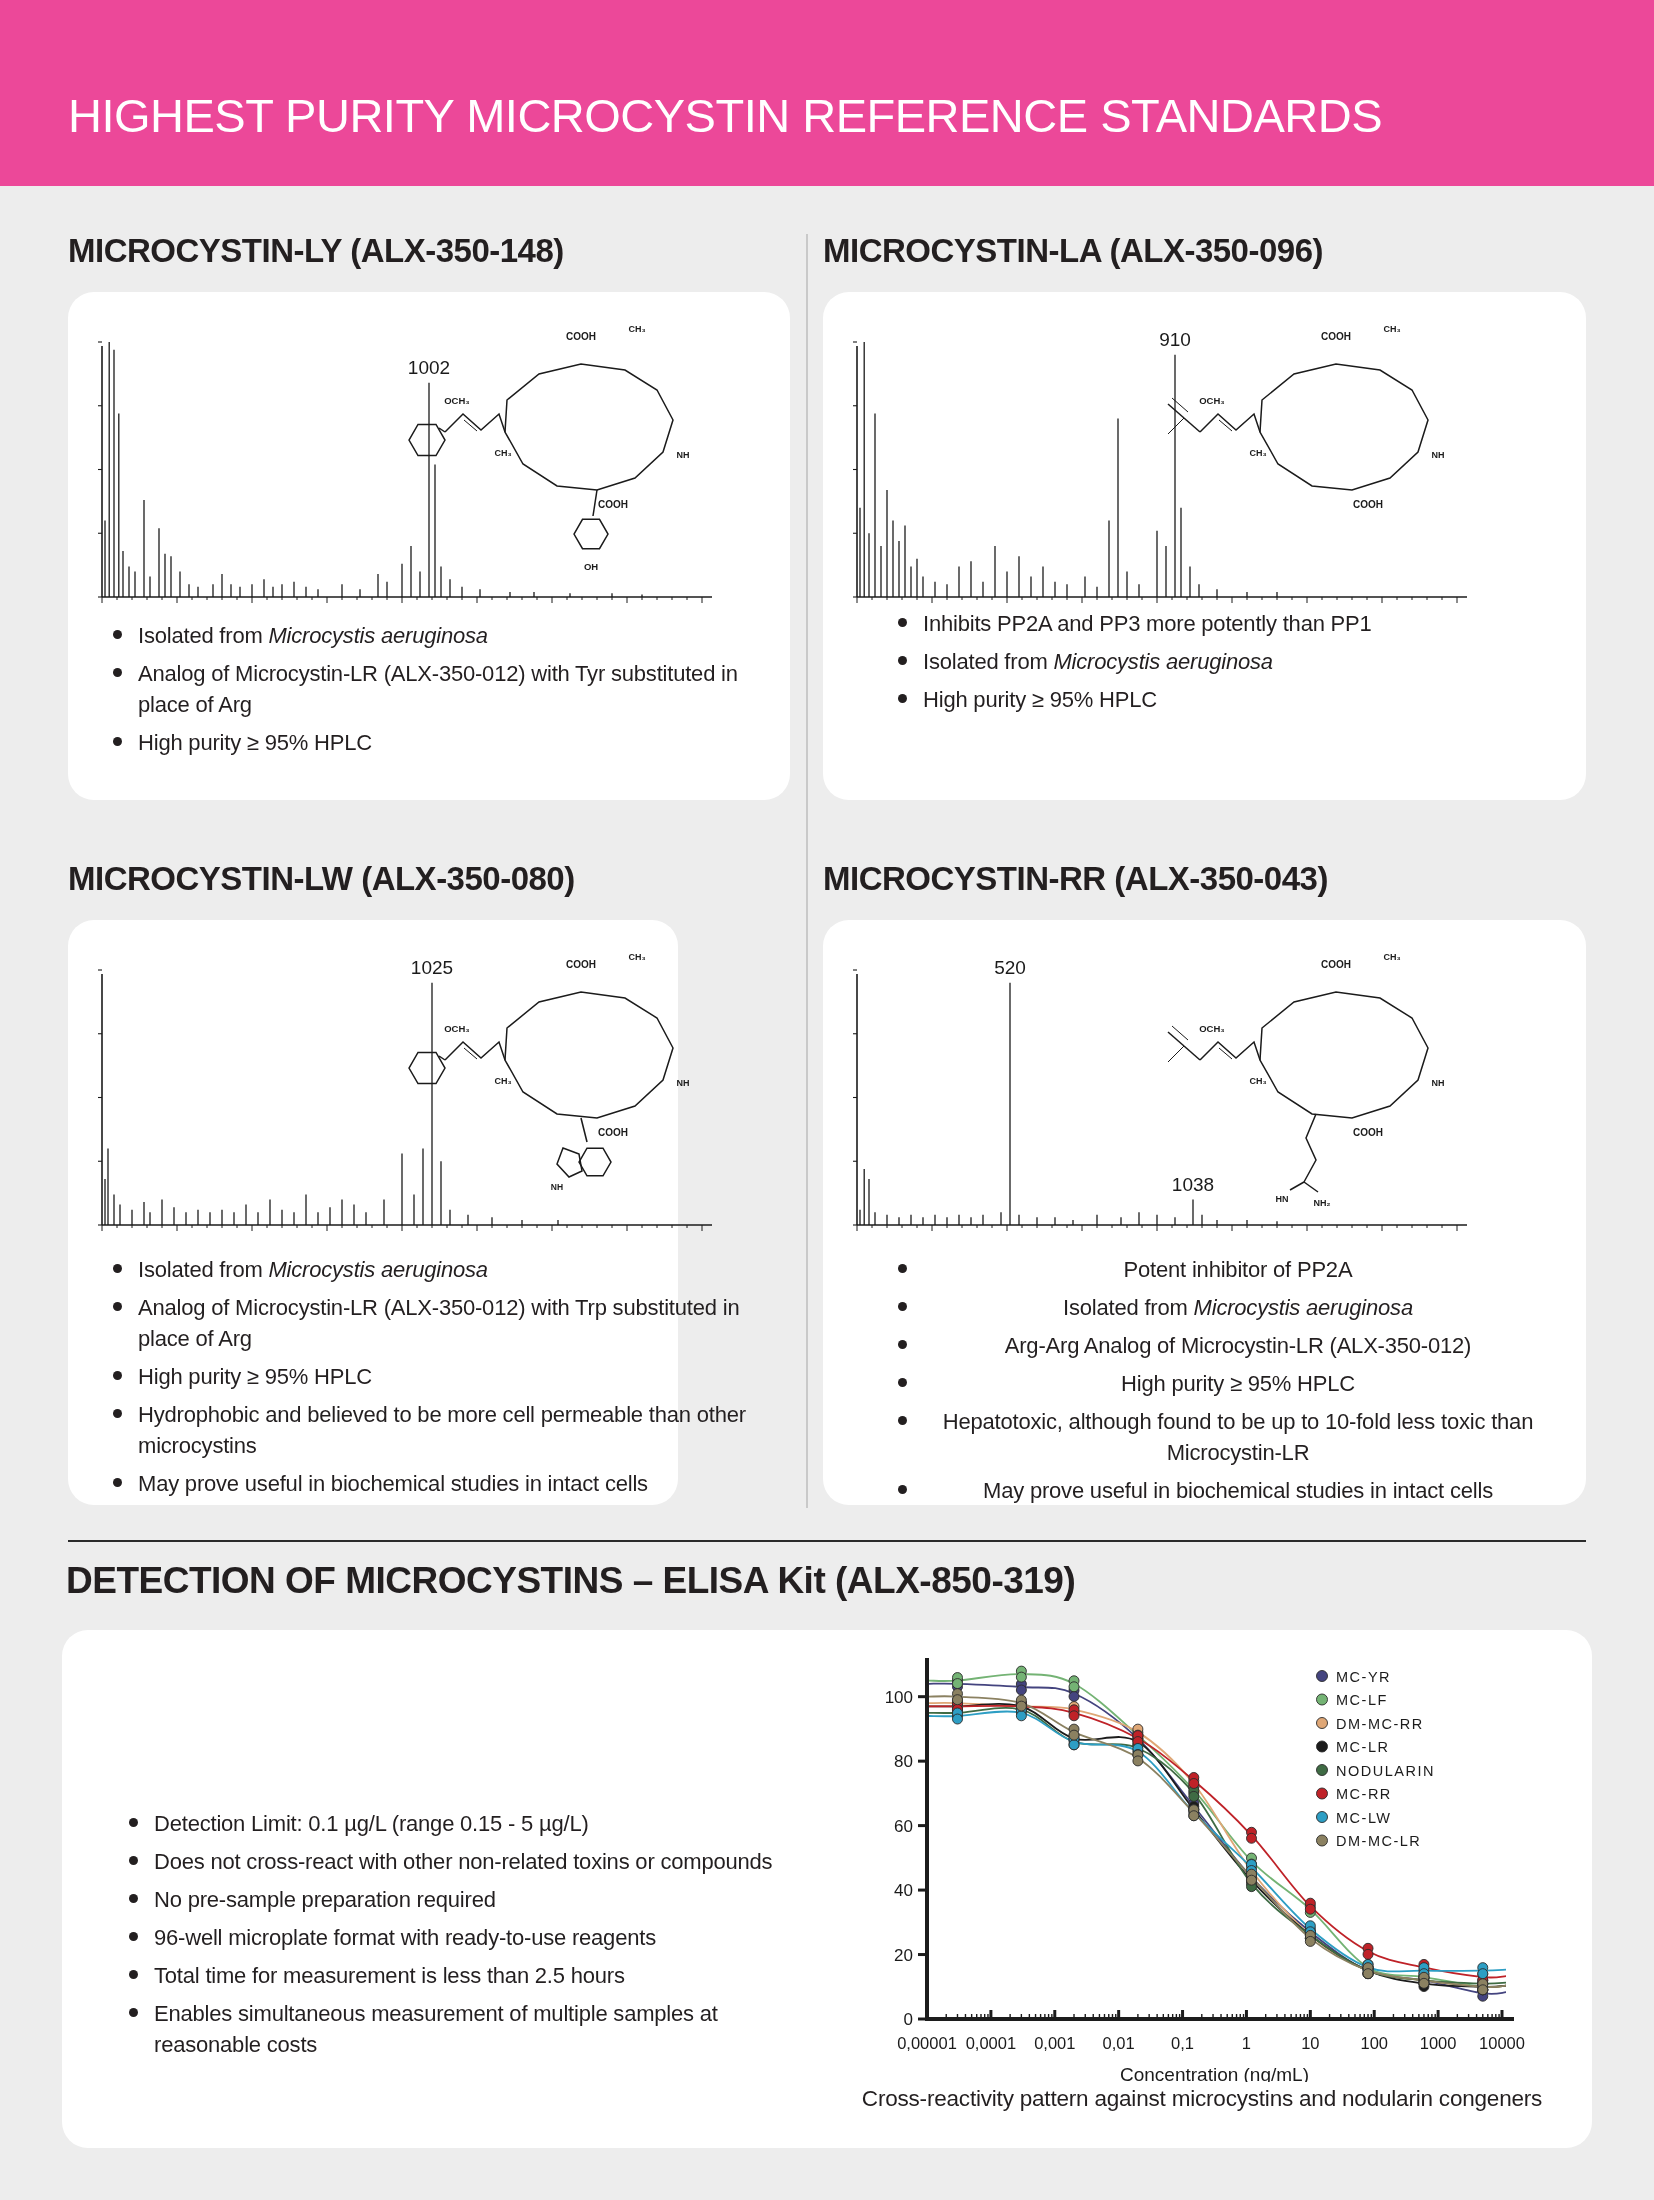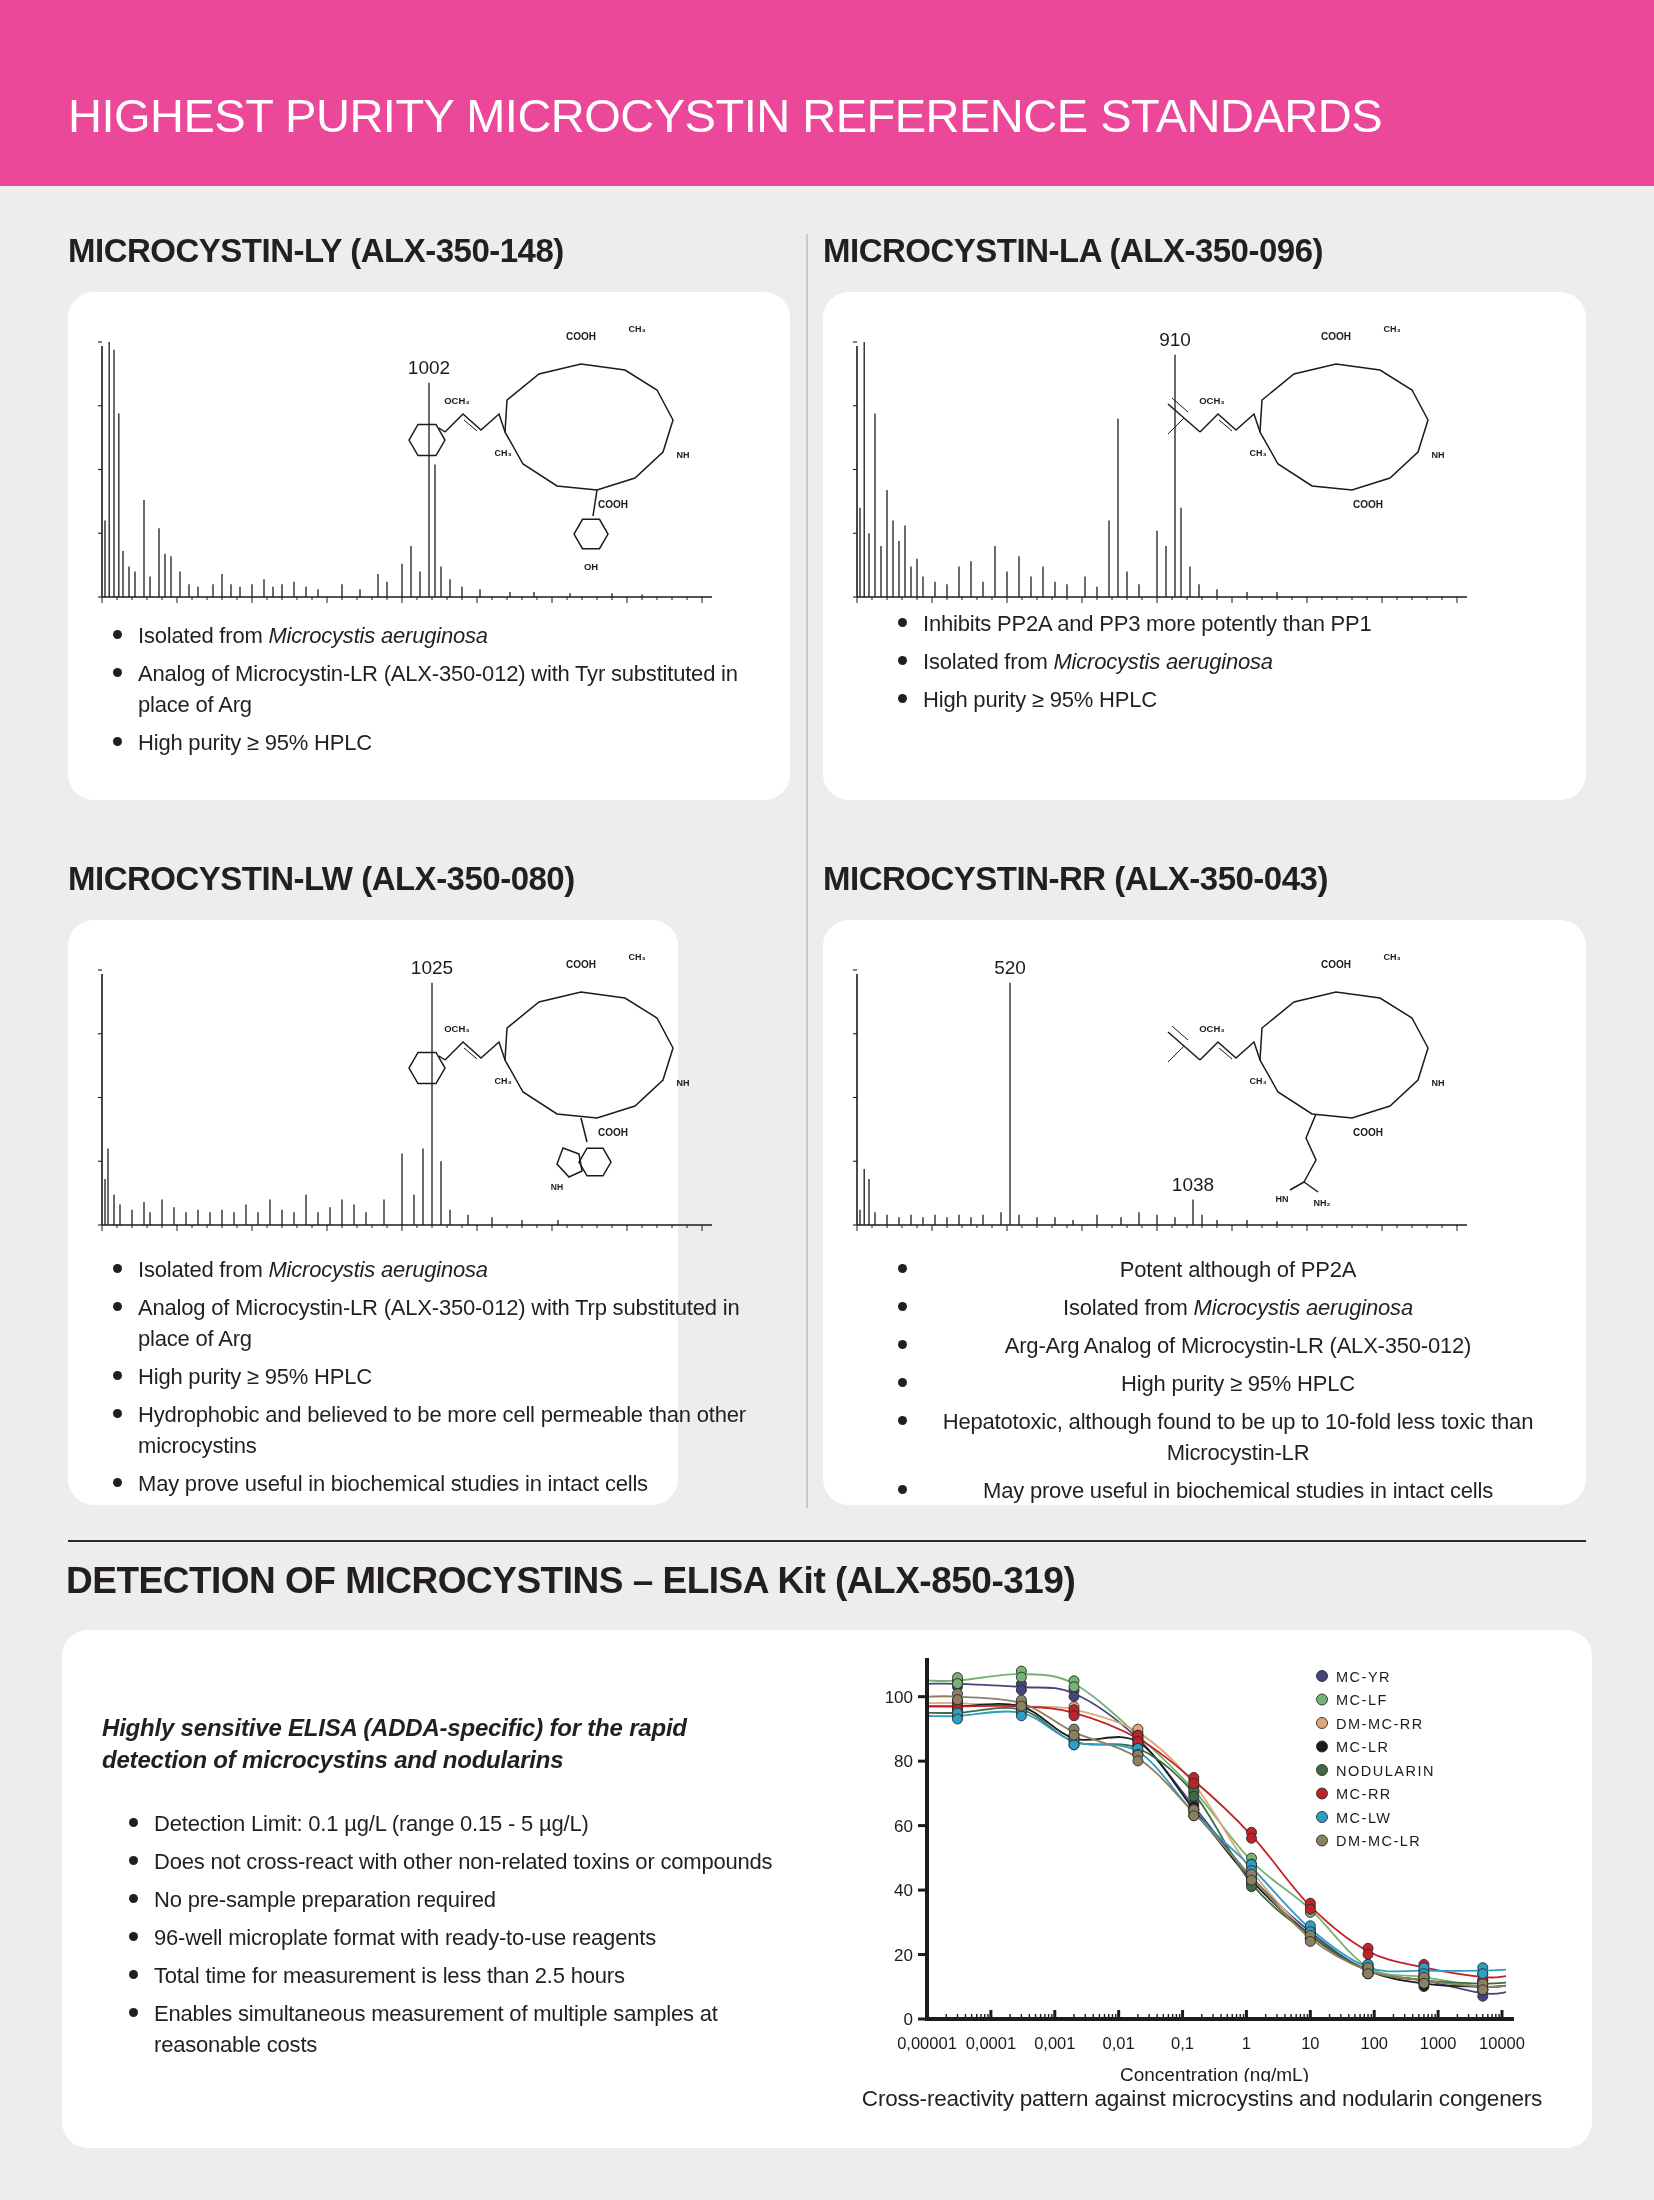--- a/index.html
+++ b/index.html
@@ -500,34 +500,33 @@
           <text x="272" y="150" font-size="9" text-anchor="middle" fill="#1b1b1b" font-weight="700" font-family="&quot;Liberation Sans&quot;,&quot;DejaVu Sans&quot;,sans-serif">NH</text>
           <text x="202" y="200" font-size="10" text-anchor="middle" fill="#1b1b1b" font-weight="700" font-family="&quot;Liberation Sans&quot;,&quot;DejaVu Sans&quot;,sans-serif">COOH</text>
           <polyline points="150,178 140,202 150,224 138,246" fill="none" stroke="#1b1b1b" stroke-width="1.5"></polyline>
           <line x1="138" y1="246" x2="124" y2="254" stroke="#1b1b1b" stroke-width="1.5"></line>
           <line x1="138" y1="246" x2="152" y2="256" stroke="#1b1b1b" stroke-width="1.5"></line>
           <text x="116" y="266" font-size="9" text-anchor="middle" fill="#1b1b1b" font-weight="700" font-family="&quot;Liberation Sans&quot;,&quot;DejaVu Sans&quot;,sans-serif">HN</text>
           <text x="156" y="270" font-size="9" text-anchor="middle" fill="#1b1b1b" font-weight="700" font-family="&quot;Liberation Sans&quot;,&quot;DejaVu Sans&quot;,sans-serif">NH₂</text>
         </g>
       </svg>
     <ul class="bullets">
-        <li><span>Potent although of PP2A</span></li>
+        <li><span>Potent inhibitor of PP2A</span></li>
         <li><span>Isolated from </span><i>Microcystis aeruginosa</i></li>
         <li><span>Arg-Arg Analog of Microcystin-LR (ALX-350-012)</span></li>
         <li><span>High purity ≥ 95% HPLC</span></li>
         <li><span>Hepatotoxic, although found to be up to 10-fold less toxic than Microcystin-LR</span></li>
         <li><span>May prove useful in biochemical studies in intact cells</span></li>
       </ul>
   </div>
 
   <hr class="rule">
   <h2 class="detect-title">DETECTION OF MICROCYSTINS – ELISA Kit (ALX-850-319)</h2>
 
   <div class="panel" id="elisa-panel">
-    <p class="intro">Highly sensitive ELISA (ADDA-specific) for the rapid detection of microcystins and nodularins</p>
     <ul class="bullets">
         <li><span>Detection Limit: 0.1 µg/L (range 0.15 - 5 µg/L)</span></li>
         <li><span>Does not cross-react with other non-related toxins or compounds</span></li>
         <li><span>No pre-sample preparation required</span></li>
         <li><span>96-well microplate format with ready-to-use reagents</span></li>
         <li><span>Total time for measurement is less than 2.5 hours</span></li>
         <li><span>Enables simultaneous measurement of multiple samples at reasonable costs</span></li>
       </ul>
     <div class="elisa-right">
       <svg id="cr-chart" width="700" height="448" viewBox="0 0 700 448">

